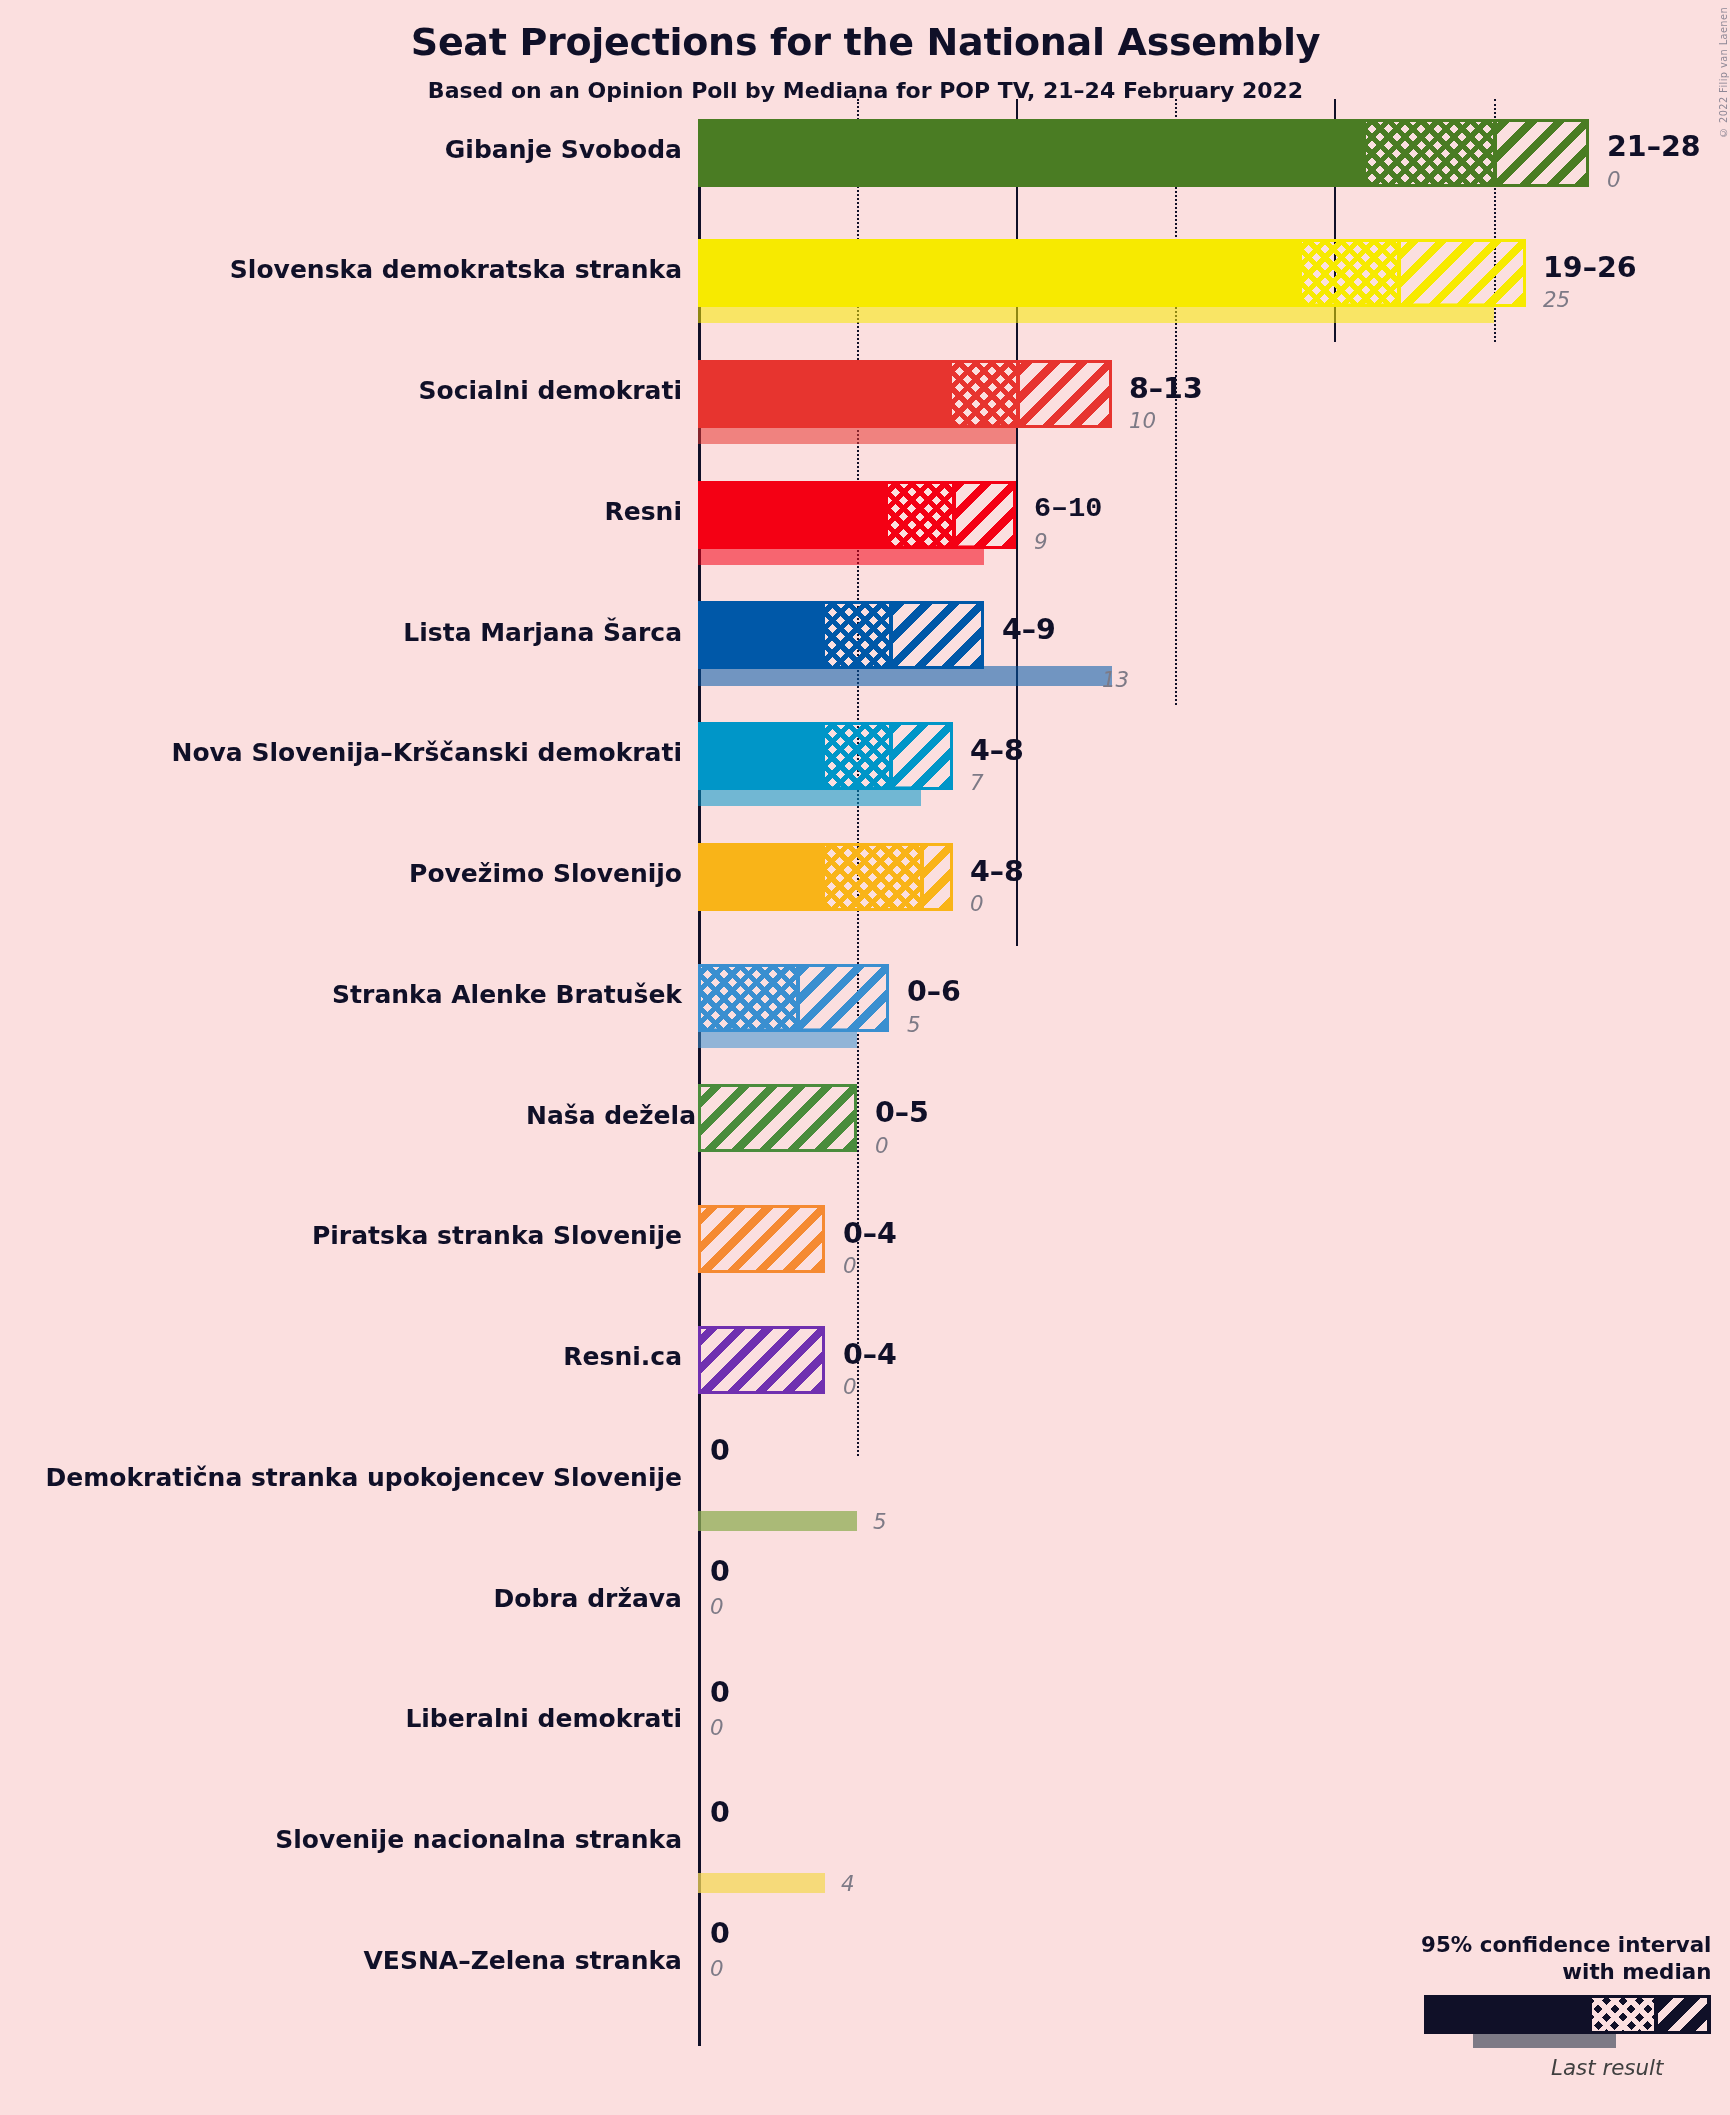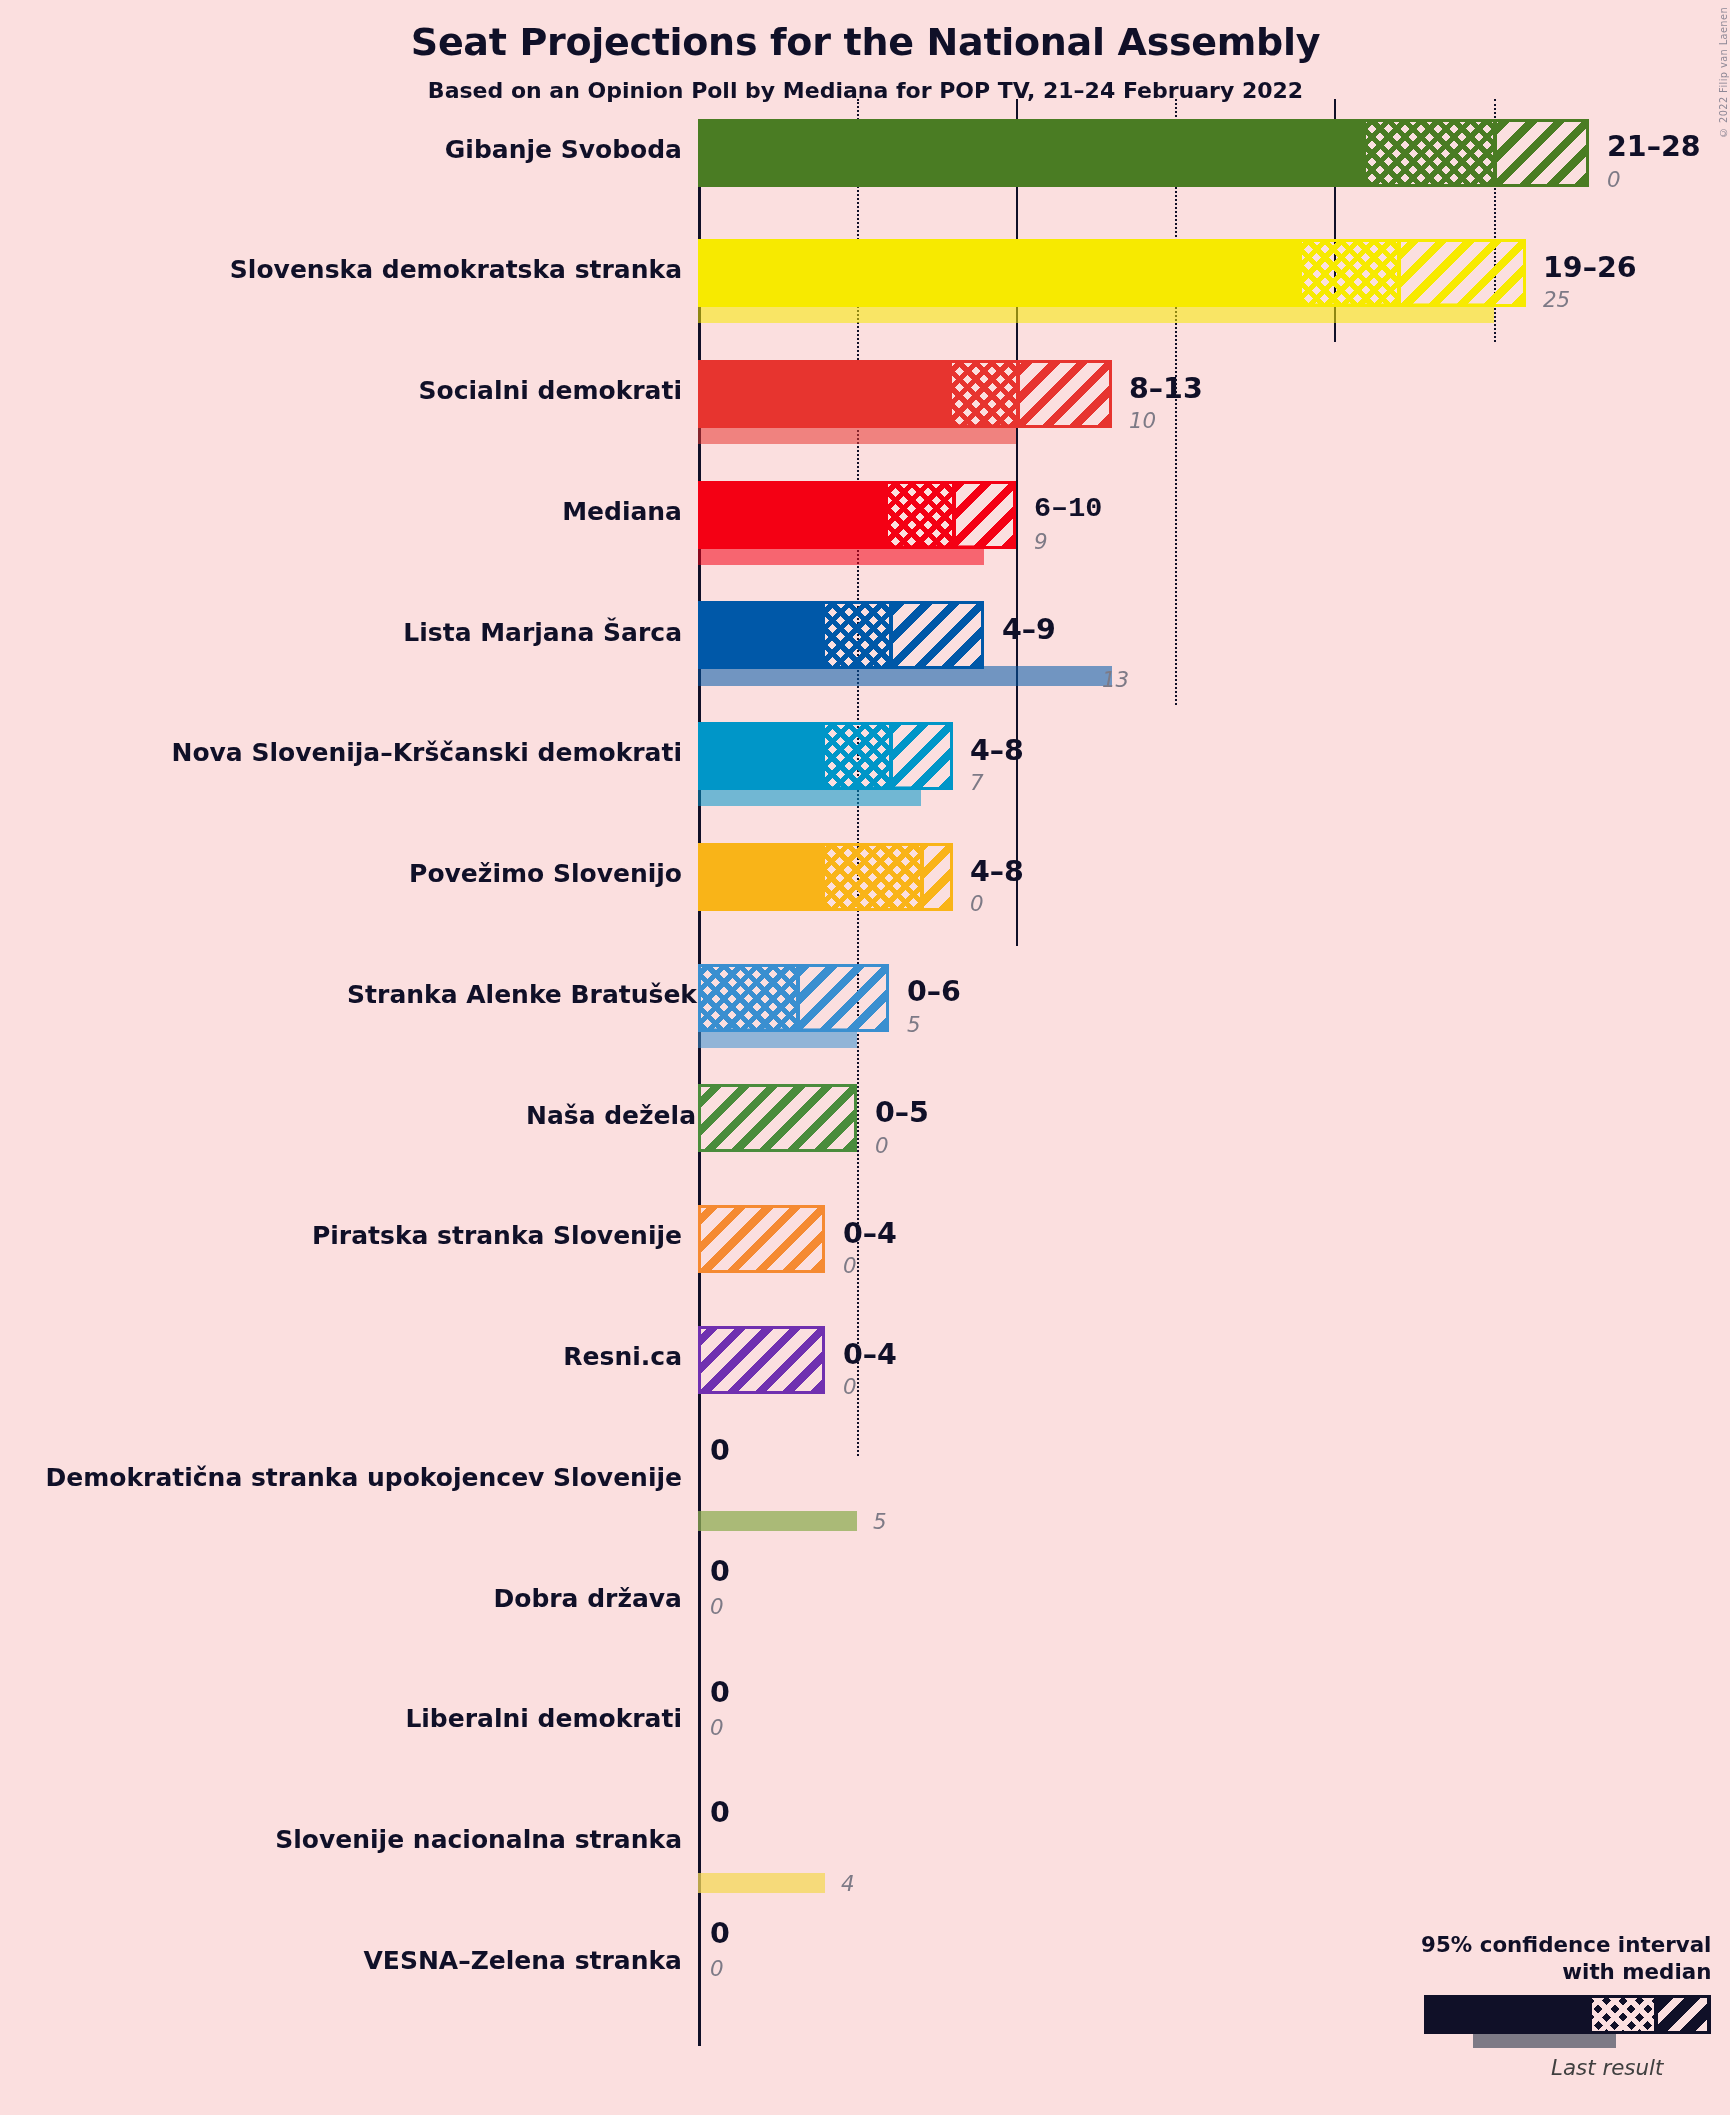--- a/index.html
+++ b/index.html
@@ -116,21 +116,21 @@
       <div class="rowlabel" style="width: 657px; left: 0px; top: 376px;">Socialni demokrati</div>
       <div class="lastbar" style="left: 673px; top: 424px; width: 318px; height: 19.6px; background: rgb(231, 52, 47); opacity: 0.55;"></div>
       <div class="cibar" style="left: 673px; top: 360px; width: 414px; height: 68px; border-color: rgb(231, 52, 47); background: transparent;">
         <div class="seg solid" style="width: 251px; background: rgb(231, 52, 47);"></div>
         <div class="seg cross" style="width: 64px; background-image: repeating-linear-gradient(45deg, rgb(231, 52, 47) 0px, rgb(231, 52, 47) 5.3px, transparent 5.3px, transparent 11.6px), repeating-linear-gradient(-45deg, rgb(231, 52, 47) 0px, rgb(231, 52, 47) 5.3px, transparent 5.3px, transparent 11.6px);"></div>
         <div class="sep" style="background: rgb(231, 52, 47);"></div>
         <div class="seg diag" style="flex: 1 1 auto; background-image: repeating-linear-gradient(-45deg, rgb(231, 52, 47) 0px, rgb(231, 52, 47) 8px, transparent 8px, transparent 19.6px);"></div>
       </div>
       <div class="valuelabel" style="left: 1104px; top: 372px;">8–13</div>
       <div class="lastlabel" style="left: 1104px; top: 408px;">10</div>
-      <div class="rowlabel" style="width: 657px; left: 0px; top: 497px;">Mediana</div>
+      <div class="rowlabel" style="width: 657px; left: 0px; top: 497px;">Resni</div>
       <div class="lastbar" style="left: 673px; top: 545px; width: 286px; height: 19.6px; background: rgb(244, 0, 20); opacity: 0.55;"></div>
       <div class="cibar" style="left: 673px; top: 481px; width: 318px; height: 68px; border-color: rgb(244, 0, 20); background: transparent;">
         <div class="seg solid" style="width: 187px; background: rgb(244, 0, 20);"></div>
         <div class="seg cross" style="width: 64px; background-image: repeating-linear-gradient(45deg, rgb(244, 0, 20) 0px, rgb(244, 0, 20) 5.3px, transparent 5.3px, transparent 11.6px), repeating-linear-gradient(-45deg, rgb(244, 0, 20) 0px, rgb(244, 0, 20) 5.3px, transparent 5.3px, transparent 11.6px);"></div>
         <div class="sep" style="background: rgb(244, 0, 20);"></div>
         <div class="seg diag" style="flex: 1 1 auto; background-image: repeating-linear-gradient(-45deg, rgb(244, 0, 20) 0px, rgb(244, 0, 20) 8px, transparent 8px, transparent 19.6px);"></div>
       </div>
       <div class="valuelabel" style="left: 1009px; top: 492px; font-family: Liberation Mono, monospace;">6–10</div>
       <div class="lastlabel" style="left: 1009px; top: 529px;">9</div>
       <div class="rowlabel" style="width: 657px; left: 0px; top: 618px;">Lista Marjana Šarca</div>
@@ -155,21 +155,21 @@
       <div class="lastlabel" style="left: 945px; top: 770px;">7</div>
       <div class="rowlabel" style="width: 657px; left: 0px; top: 859px;">Povežimo Slovenijo</div>
       <div class="cibar" style="left: 673px; top: 843px; width: 255px; height: 68px; border-color: rgb(249, 180, 24); background: transparent;">
         <div class="seg solid" style="width: 124px; background: rgb(249, 180, 24);"></div>
         <div class="seg cross" style="width: 95px; background-image: repeating-linear-gradient(45deg, rgb(249, 180, 24) 0px, rgb(249, 180, 24) 5.3px, transparent 5.3px, transparent 11.6px), repeating-linear-gradient(-45deg, rgb(249, 180, 24) 0px, rgb(249, 180, 24) 5.3px, transparent 5.3px, transparent 11.6px);"></div>
         <div class="sep" style="background: rgb(249, 180, 24);"></div>
         <div class="seg diag" style="flex: 1 1 auto; background-image: repeating-linear-gradient(-45deg, rgb(249, 180, 24) 0px, rgb(249, 180, 24) 8px, transparent 8px, transparent 19.6px);"></div>
       </div>
       <div class="valuelabel" style="left: 945px; top: 855px;">4–8</div>
       <div class="lastlabel" style="left: 945px; top: 891px;">0</div>
-      <div class="rowlabel" style="width: 657px; left: 15px; top: 980px;">Stranka Alenke Bratušek</div>
+      <div class="rowlabel" style="width: 657px; left: 0px; top: 980px;">Stranka Alenke Bratušek</div>
       <div class="lastbar" style="left: 673px; top: 1028px; width: 159px; height: 19.6px; background: rgb(58, 143, 208); opacity: 0.55;"></div>
       <div class="cibar" style="left: 673px; top: 964px; width: 191px; height: 68px; border-color: rgb(58, 143, 208); background: transparent;">
         <div class="seg cross" style="width: 95px; background-image: repeating-linear-gradient(45deg, rgb(58, 143, 208) 0px, rgb(58, 143, 208) 5.3px, transparent 5.3px, transparent 11.6px), repeating-linear-gradient(-45deg, rgb(58, 143, 208) 0px, rgb(58, 143, 208) 5.3px, transparent 5.3px, transparent 11.6px);"></div>
         <div class="sep" style="background: rgb(58, 143, 208);"></div>
         <div class="seg diag" style="flex: 1 1 auto; background-image: repeating-linear-gradient(-45deg, rgb(58, 143, 208) 0px, rgb(58, 143, 208) 8px, transparent 8px, transparent 19.6px);"></div>
       </div>
       <div class="valuelabel" style="left: 882px; top: 975px;">0–6</div>
       <div class="lastlabel" style="left: 882px; top: 1012px;">5</div>
       <div class="rowlabel" style="width: 657px; left: 14px; top: 1101px;">Naša dežela</div>
       <div class="cibar" style="left: 673px; top: 1084px; width: 159px; height: 68px; border-color: rgb(74, 140, 60); background: transparent;">

